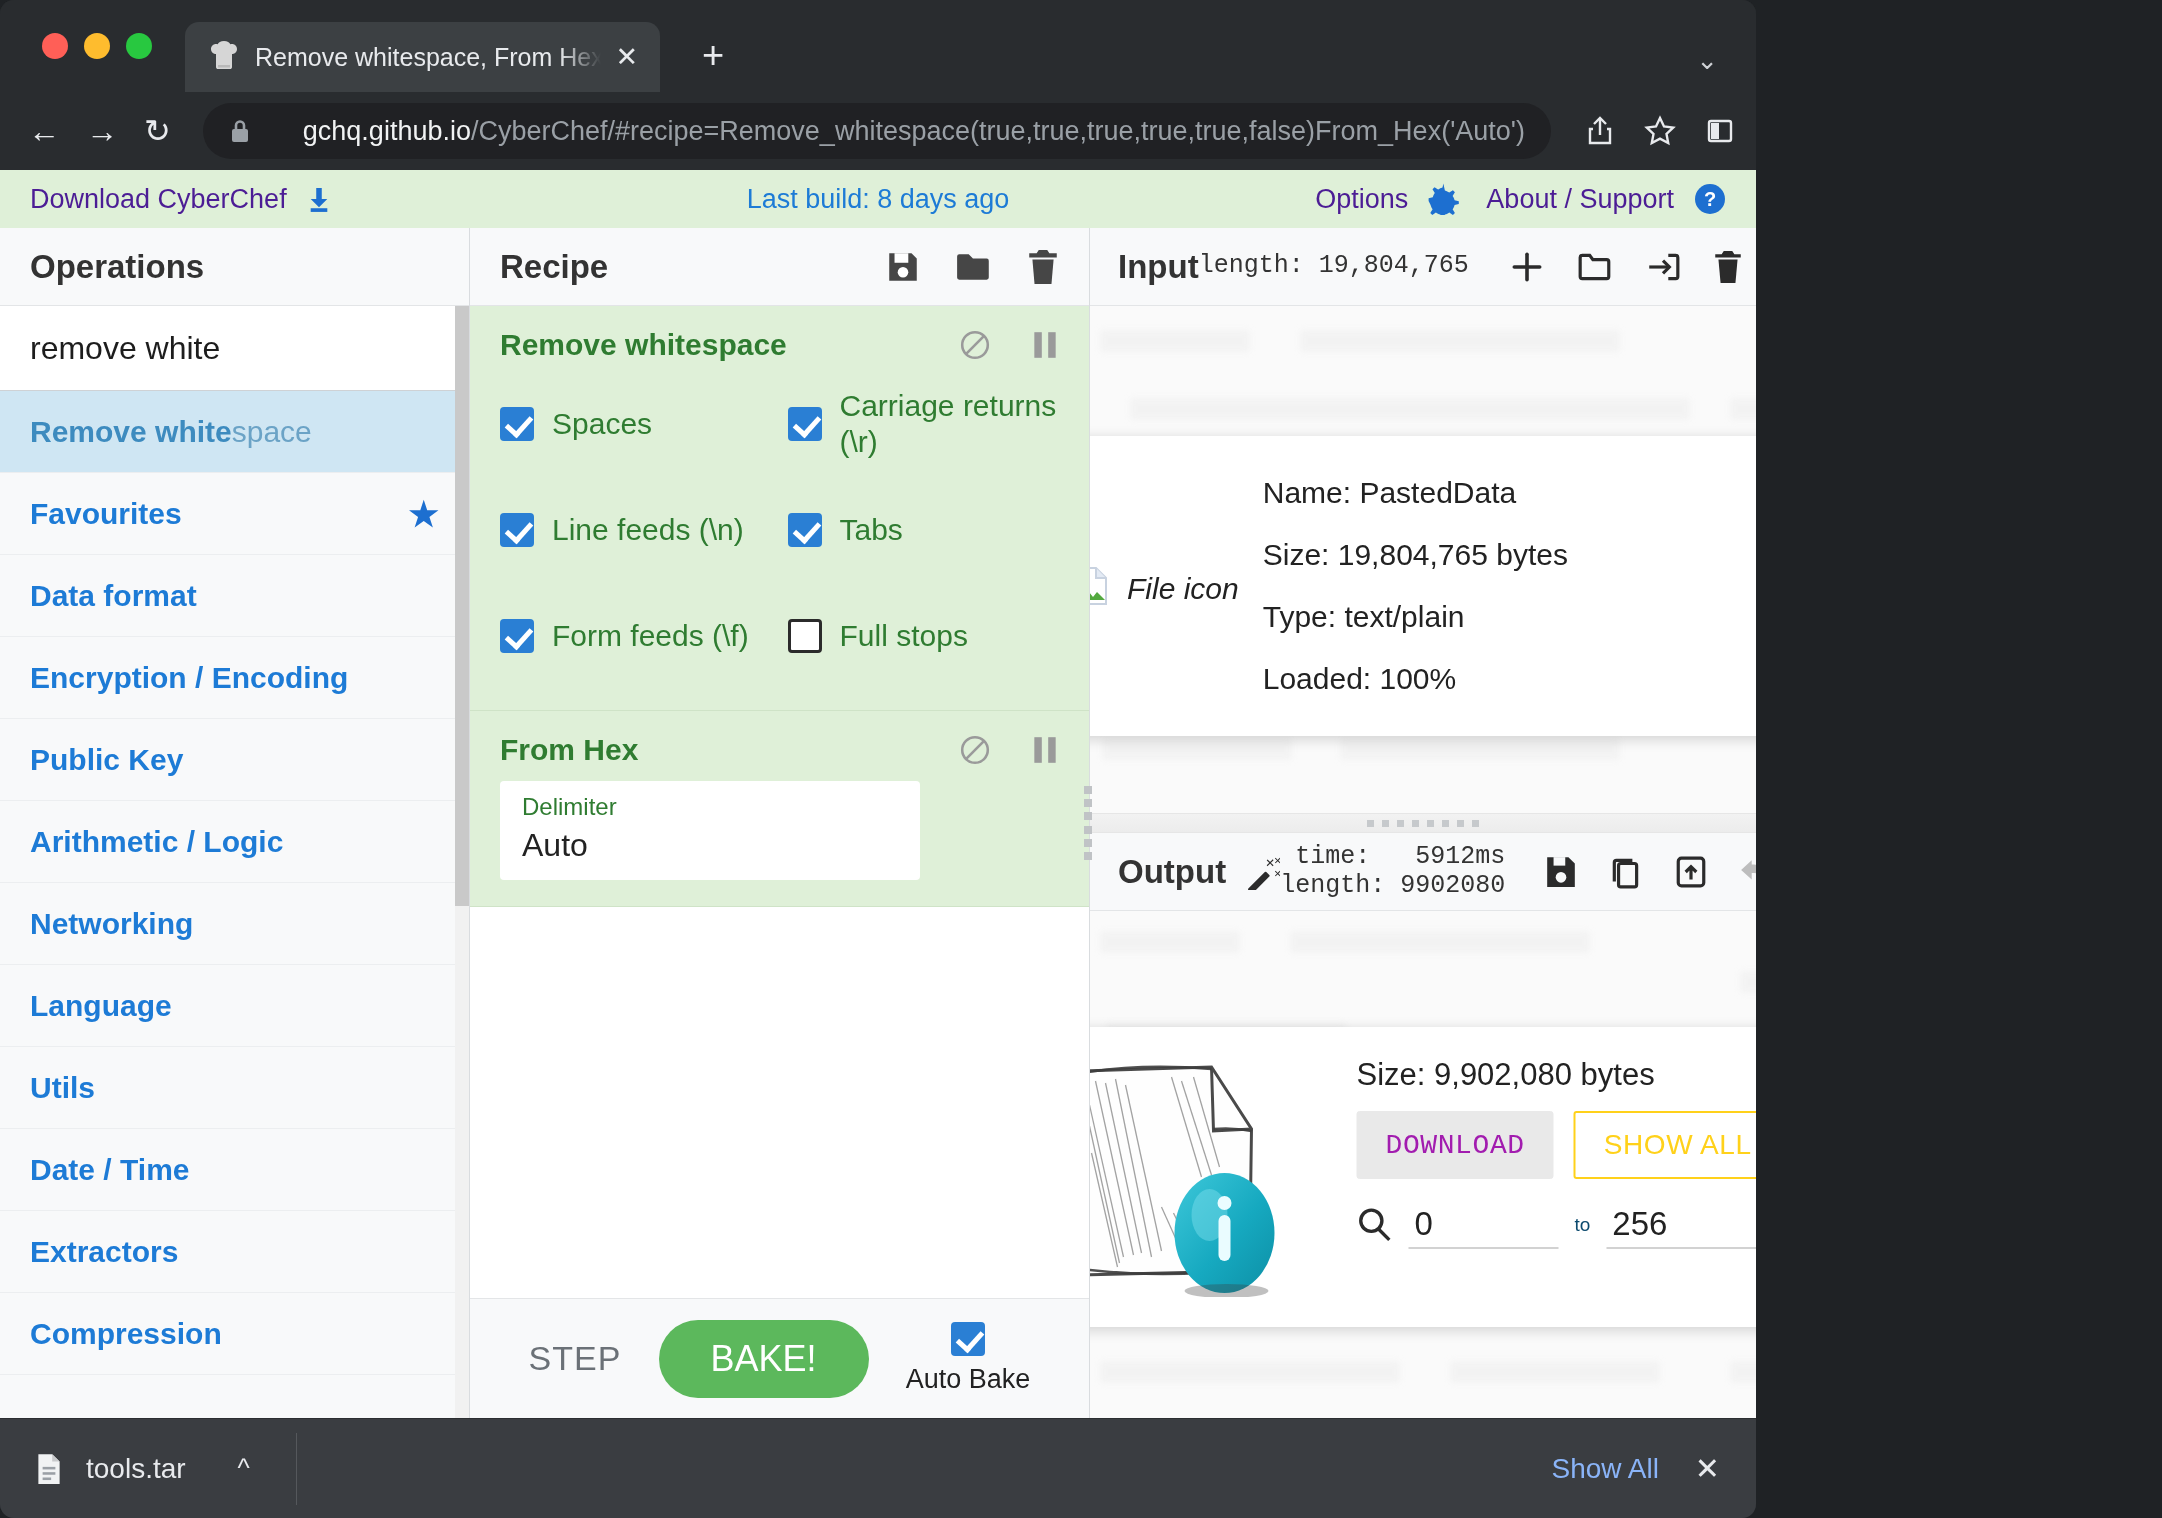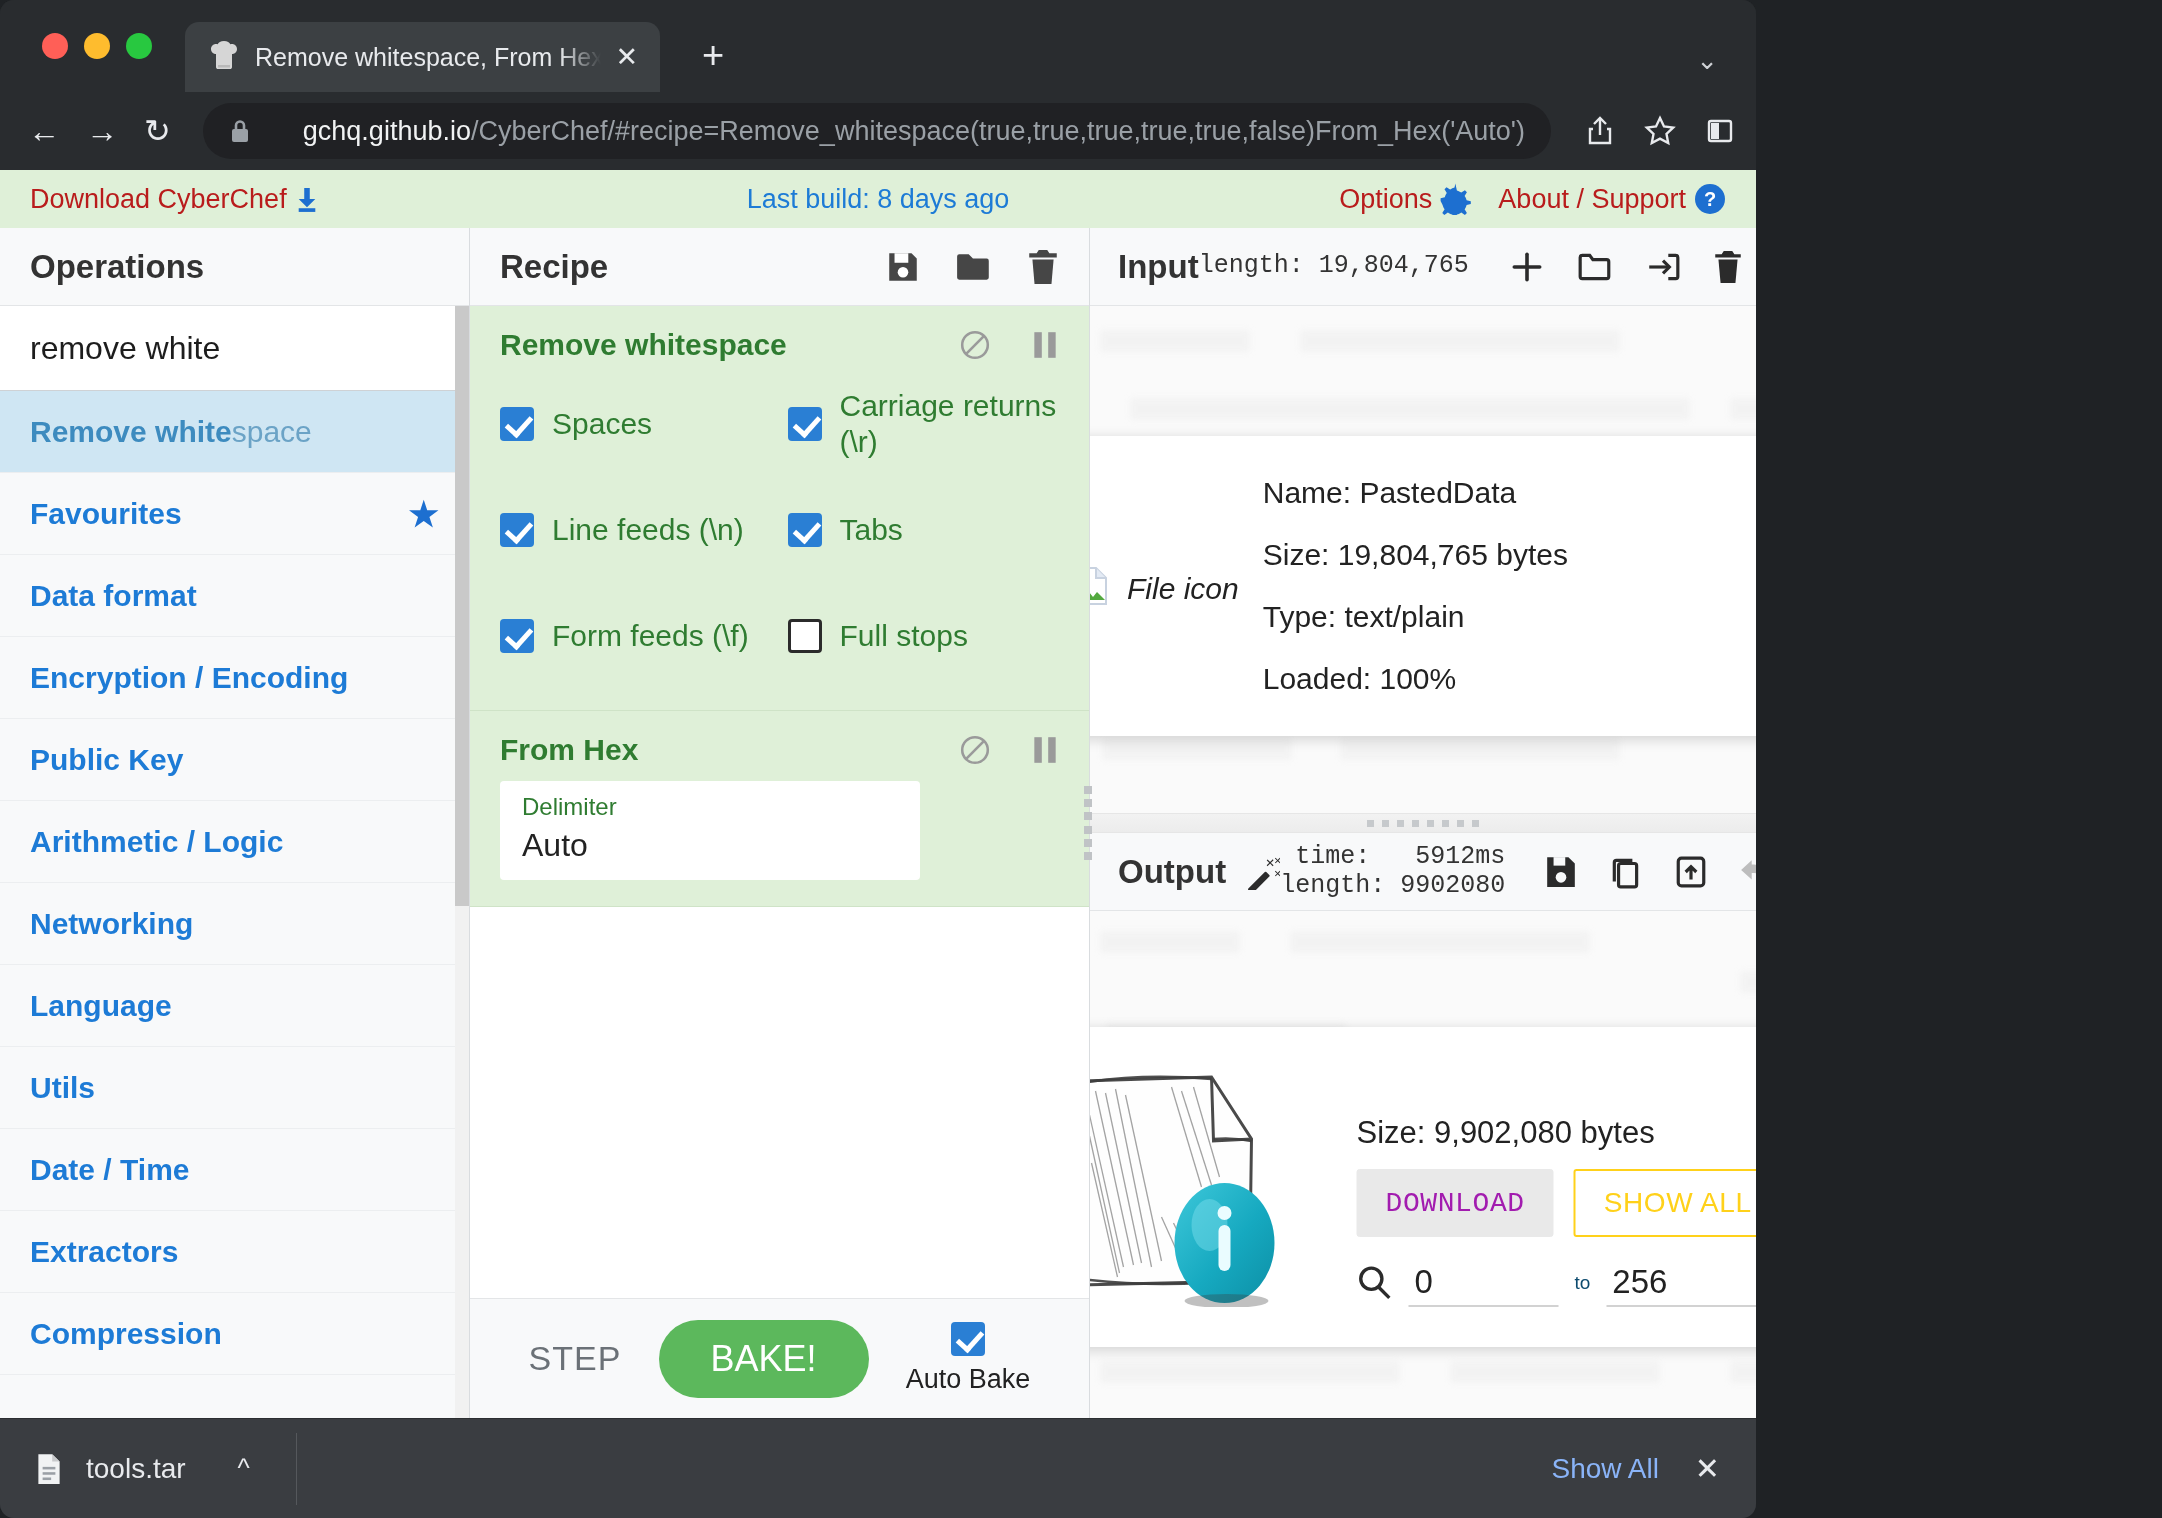--- a/index.html
+++ b/index.html
@@ -46,22 +46,22 @@
   .avatar { width: 46px; height: 46px; border-radius: 50%; overflow: hidden; cursor: pointer;
             background: radial-gradient(circle at 50% 34%, #c9b6a4 0 26%, #5a4a3e 27% 40%, #4a4a4a 41% 100%); }
   .kebab { width: 40px; display: flex; flex-direction: column; align-items: center; gap: 6px; cursor: pointer; }
   .kebab i { width: 7px; height: 7px; border-radius: 50%; background: #e8eaed; display: block; }
 
   
   .app { flex: 1; display: flex; flex-direction: column; background: #f8f9fa; min-height: 0; }
 
   .banner { height: 58px; background: #dff0d8; display: flex; align-items: center;
             padding: 0 30px; flex: 0 0 58px; position: relative; }
-  .banner a { color: #b91c1c; font-size: 27px; text-decoration: none; cursor: pointer;
-              display: inline-flex; align-items: center; gap: 8px; }
+  .banner a { color: #4c1d95; font-size: 27px; text-decoration: none; cursor: pointer;
+              display: inline-flex; align-items: center; gap: 20px; }
   .banner .center { position: absolute; left: 50%; transform: translateX(-50%); }
   .banner .right { margin-left: auto; display: flex; align-items: center; gap: 26px; }
 
   .body { flex: 1; display: flex; min-height: 0; }
 
   
   .ops { width: 470px; flex: 0 0 470px; background: #f8f9fa; display: flex;
          flex-direction: column; border-right: 1px solid #d9dcdf; position: relative; min-height: 0; }
   .pane-title { height: 78px; flex: 0 0 78px; display: flex; align-items: center;
                 padding: 12px 30px; font-size: 33px; font-weight: bold; color: #333;
@@ -143,21 +143,21 @@
   .bi-glyph { width: 34px; height: 40px; flex: 0 0 34px; }
   .ic-lines { display: flex; flex-direction: column; gap: 28px; margin-left: 18px; }
   .ic-lines div { font-size: 30px; color: #222; }
 
   .hsplit { height: 20px; flex: 0 0 20px; background: linear-gradient(#f2f2f2,#ececec);
             display: flex; align-items: center; justify-content: center; gap: 8px;
             border-top: 1px solid #e6e6e6; border-bottom: 1px solid #e6e6e6; }
   .hsplit i { width: 7px; height: 7px; background: #c6c9cc; display: block; }
 
   .out-card { left: 50%; transform: translateX(-50%); top: 116px; width: 795px;
-              padding: 40px 36px; display: flex; align-items: flex-end; gap: 20px; }
+              padding: 30px 36px; display: flex; align-items: flex-start; gap: 20px; }
   .sketch { width: 265px; height: 240px; flex: 0 0 265px; }
   .out-right { flex: 1; display: flex; flex-direction: column; gap: 18px; padding-left: 10px; }
   .out-size { font-size: 31px; color: #222; }
   .out-btns { display: flex; gap: 20px; }
   .btn-dl { background: #e9e9e9; color: #a21caf; font-size: 28px; letter-spacing: .6px;
             border: 1px solid #e9e9e9; border-radius: 3px; padding: 16px 28px; cursor: pointer;
             font-family: Liberation Mono, monospace; }
   .btn-sa { background: #fff; color: #ffd11a; font-size: 28px; letter-spacing: .6px;
             border: 2px solid #ffd11a; border-radius: 3px; padding: 16px 28px; cursor: pointer;
             font-family: "Liberation Sans", sans-serif; }

